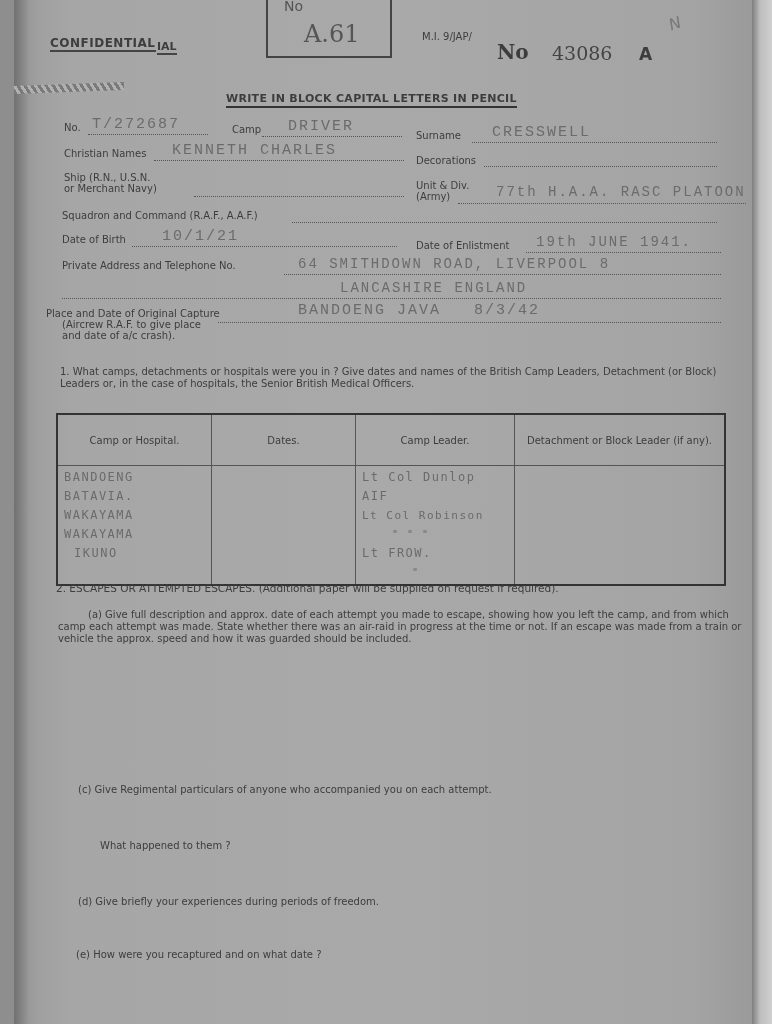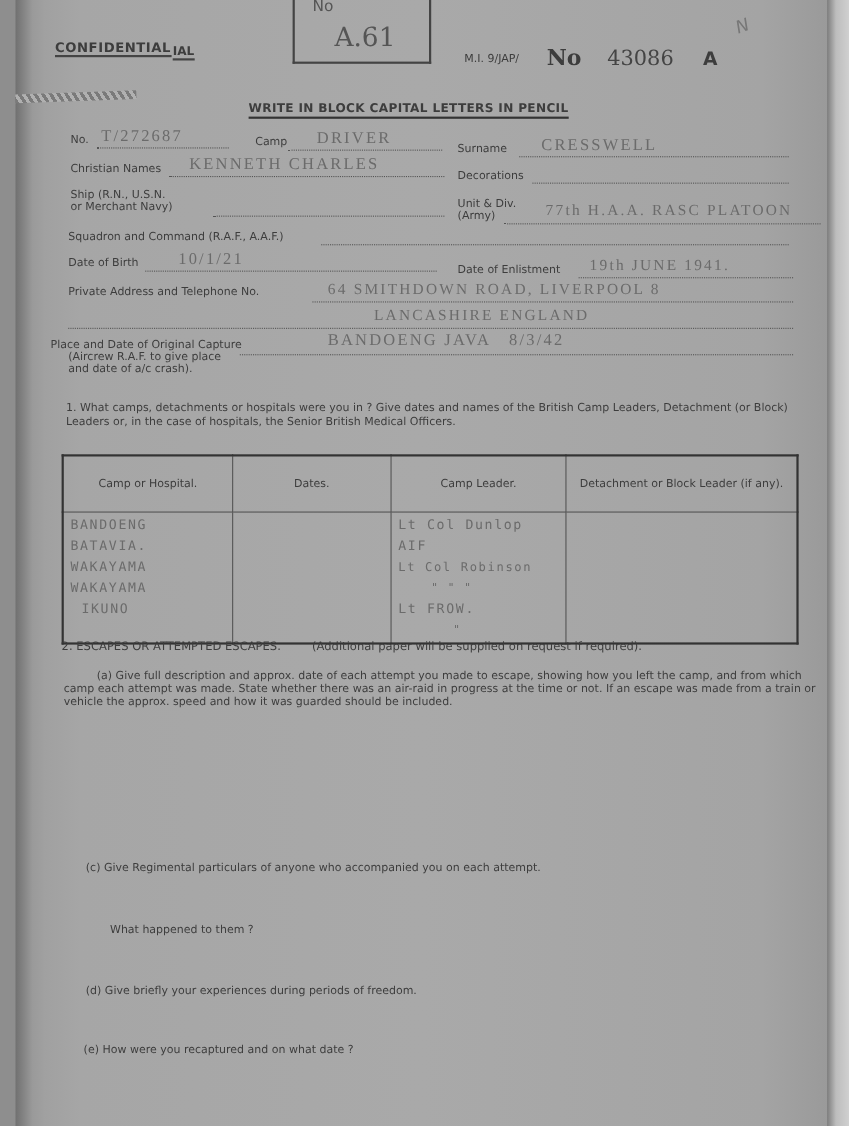--- a/index.html
+++ b/index.html
@@ -22,30 +22,30 @@
     background:linear-gradient(90deg,#707070,#9a9a9a 60%,#a0a0a0);
   }
   .string {
     position:absolute; left:0; top:84px; width:110px; height:8px;
     background:repeating-linear-gradient(60deg,#7a7a7a 0 3px,#b0b0b0 3px 6px);
     transform:rotate(-2deg);
   }
   .abs { position:absolute; }
   .printed { font-family:"DejaVu Sans", sans-serif; color:#3d3d3d; }
   .hand {
-    font-family:Liberation Serif, serif; color:#6b6b6b;
+    font-family:Liberation Mono, monospace; color:#6b6b6b;
     letter-spacing:2px; font-weight:normal;
   }
   .line { position:absolute; border-bottom:1px dotted #555; height:0; }
   .conf { left:36px; top:36px; font-size:12px; font-weight:bold; letter-spacing:0.5px; border-bottom:2px solid #444; }
   .conf-ial { left:143px; top:40px; font-size:11px; font-weight:bold; border-bottom:2px solid #444; }
   .stamp-box { left:252px; top:-4px; width:122px; height:60px; border:2px solid #444; border-top:none; }
   .stamp-no { left:270px; top:-2px; font-size:14px; color:#555; }
   .stamp-val { left:290px; top:20px; font-size:24px; color:#555; font-family:"DejaVu Serif", serif; }
-  .mi9 { left:408px; top:48px; font-size:10px; }
+  .mi9 { left:408px; top:31px; font-size:10px; }
   .no-sym { left:483px; top:40px; font-size:20px; font-family:"DejaVu Serif", serif; font-weight:bold; }
   .serial { left:538px; top:42px; font-size:19px; font-family:"DejaVu Serif", serif; color:#444; }
   .suffix { left:625px; top:44px; font-size:17px; font-weight:bold; }
   .margin-note { left:655px; top:14px; font-size:16px; color:#777; transform:rotate(-20deg); font-style:italic; }
   .instr { left:212px; top:92px; font-size:11px; font-weight:bold; border-bottom:2px solid #333; padding-bottom:1px; letter-spacing:0.3px; }
   .lbl { font-size:10px; line-height:11px; }
   .val { font-size:15px; }
   .para { font-size:10px; line-height:12px; }
   table.camps {
     position:absolute; left:42px; top:413px; width:670px; border-collapse:collapse;
@@ -154,21 +154,21 @@
           <div class="cell-line">Lt FROW.</div>
           <div class="cell-line" style="padding-left:50px;font-size:10px">"</div>
         </td>
         <td></td>
       </tr>
     </tbody>
   </table>
 
   <div class="abs printed" style="left:42px;top:582px;font-size:10.5px">
     <span>2.   ESCAPES OR ATTEMPTED ESCAPES.</span>
-    <span style="margin-left:25px">(Additional paper will be supplied on request if required).</span>
+    <span style="margin-left:0">(Additional paper will be supplied on request if required).</span>
   </div>
   <div class="abs printed para" style="left:44px;top:609px;width:690px;text-indent:30px">(a)  Give full description and approx. date of each attempt you made to escape, showing how you left the camp, and from which camp each attempt was made.   State whether there was an air-raid in progress at the time or not.   If an escape was made from a train or vehicle the approx. speed and how it was guarded should be included.</div>
   <div class="abs printed para" style="left:64px;top:784px">(c)   Give Regimental particulars of anyone who accompanied you on each attempt.</div>
   <div class="abs printed para" style="left:86px;top:840px">What happened to them ?</div>
   <div class="abs printed para" style="left:64px;top:896px">(d)   Give briefly your experiences during periods of freedom.</div>
   <div class="abs printed para" style="left:62px;top:949px">(e)   How were you recaptured and on what date ?</div>
 </div>
 <div class="edge-right"></div>
 
 </body></html>

